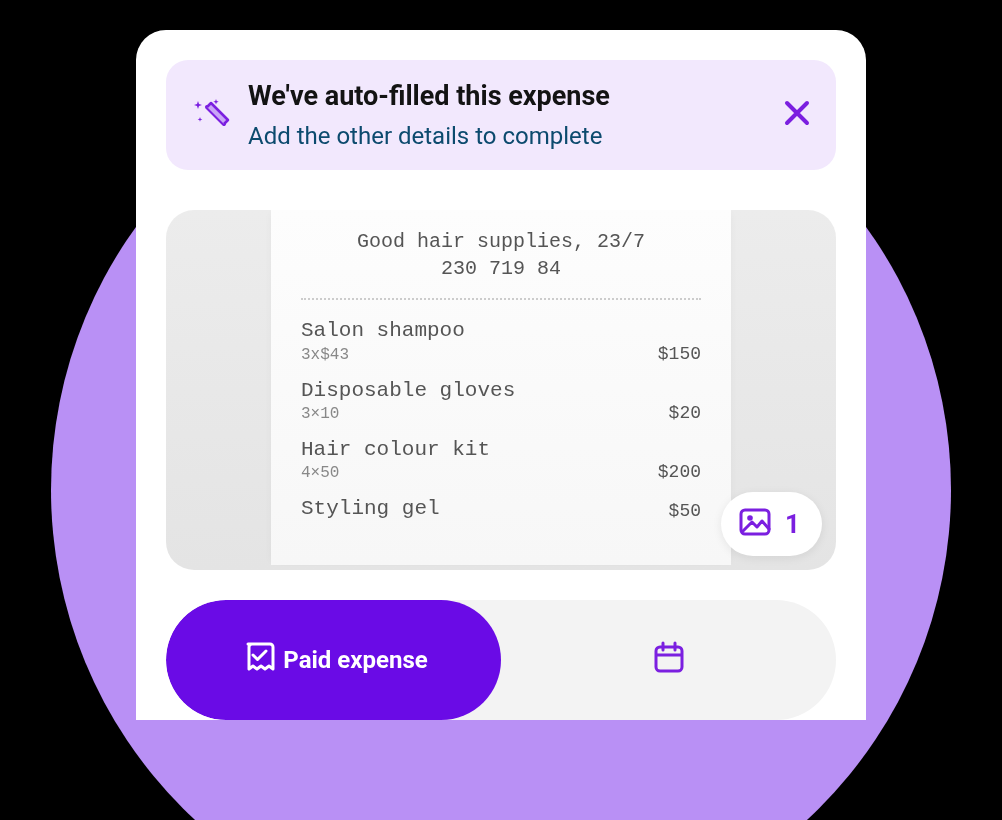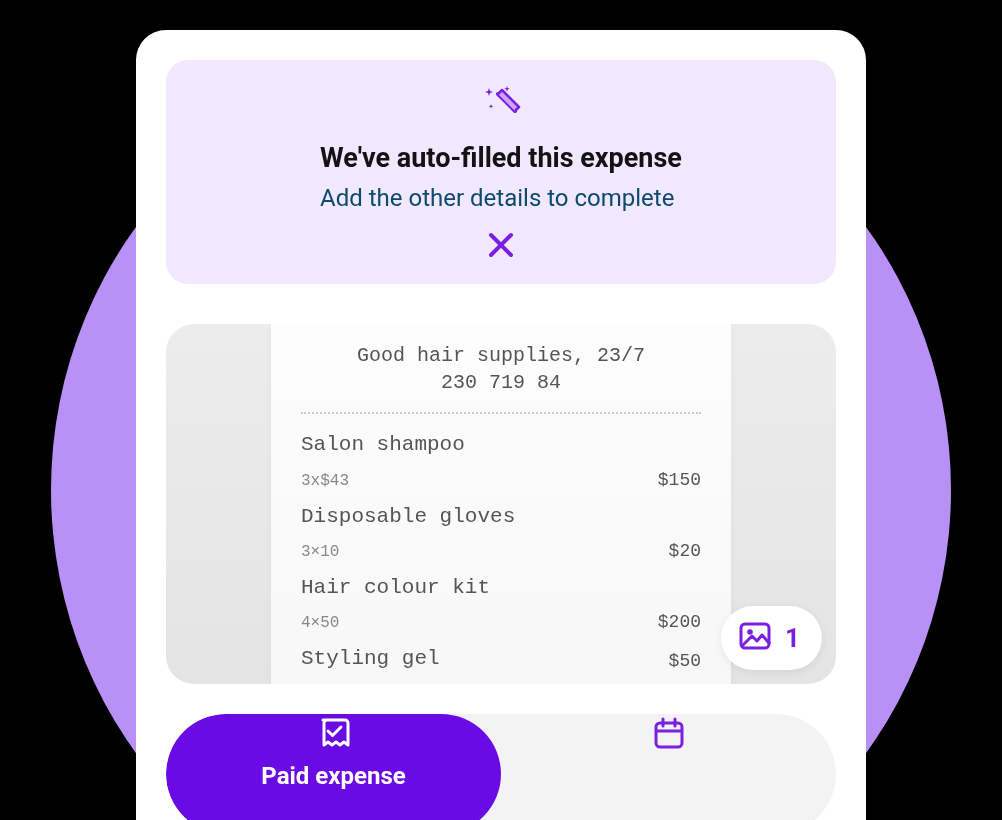--- a/index.html
+++ b/index.html
@@ -31,21 +31,20 @@
       border-radius: 30px 30px 0 0;
       padding: 30px 30px 0 30px;
     }
     .banner {
       background: #f2e8fd;
       border-radius: 22px;
       padding: 20px 24px;
       display: flex;
       align-items: center;
       gap: 18px;
-      flex-direction: column;
     }
     .banner-icon svg { width: 40px; height: 40px; }
     .banner-text { flex: 1; }
     .banner-title {
       font-size: 27px;
       font-weight: 700;
       color: #131313;
       line-height: 1.2;
     }
     .banner-subtitle {
@@ -105,21 +104,21 @@
       margin-bottom: 14px;
     }
     .receipt-item-name {
       color: #555;
       font-size: 21px;
       line-height: 1.2;
     }
     .receipt-item-sub {
       color: #888;
       font-size: 16px;
-      margin-top: 14px;
+      margin-top: 2px;
     }
     .receipt-item-price {
       color: #555;
       font-size: 18px;
       white-space: nowrap;
     }
     .attachment-pill {
       position: absolute;
       bottom: 14px;
       right: 14px;
@@ -143,23 +142,23 @@
       margin-top: 30px;
       display: flex;
       background: #f3f3f3;
       border-radius: 999px;
       overflow: hidden;
       height: 120px;
     }
     .tab {
       flex: 1;
       display: flex;
-      flex-direction: column;
-      align-items: center;
-      justify-content: flex-start;
+      flex-direction: row;
+      align-items: center;
+      justify-content: center;
       gap: 4px;
       cursor: pointer;
       border-radius: 999px;
     }
     .tab.active {
       background: #6a0be6;
     }
     .tab svg { width: 40px; height: 40px; }
     .tab-label {
       font-size: 24px;

